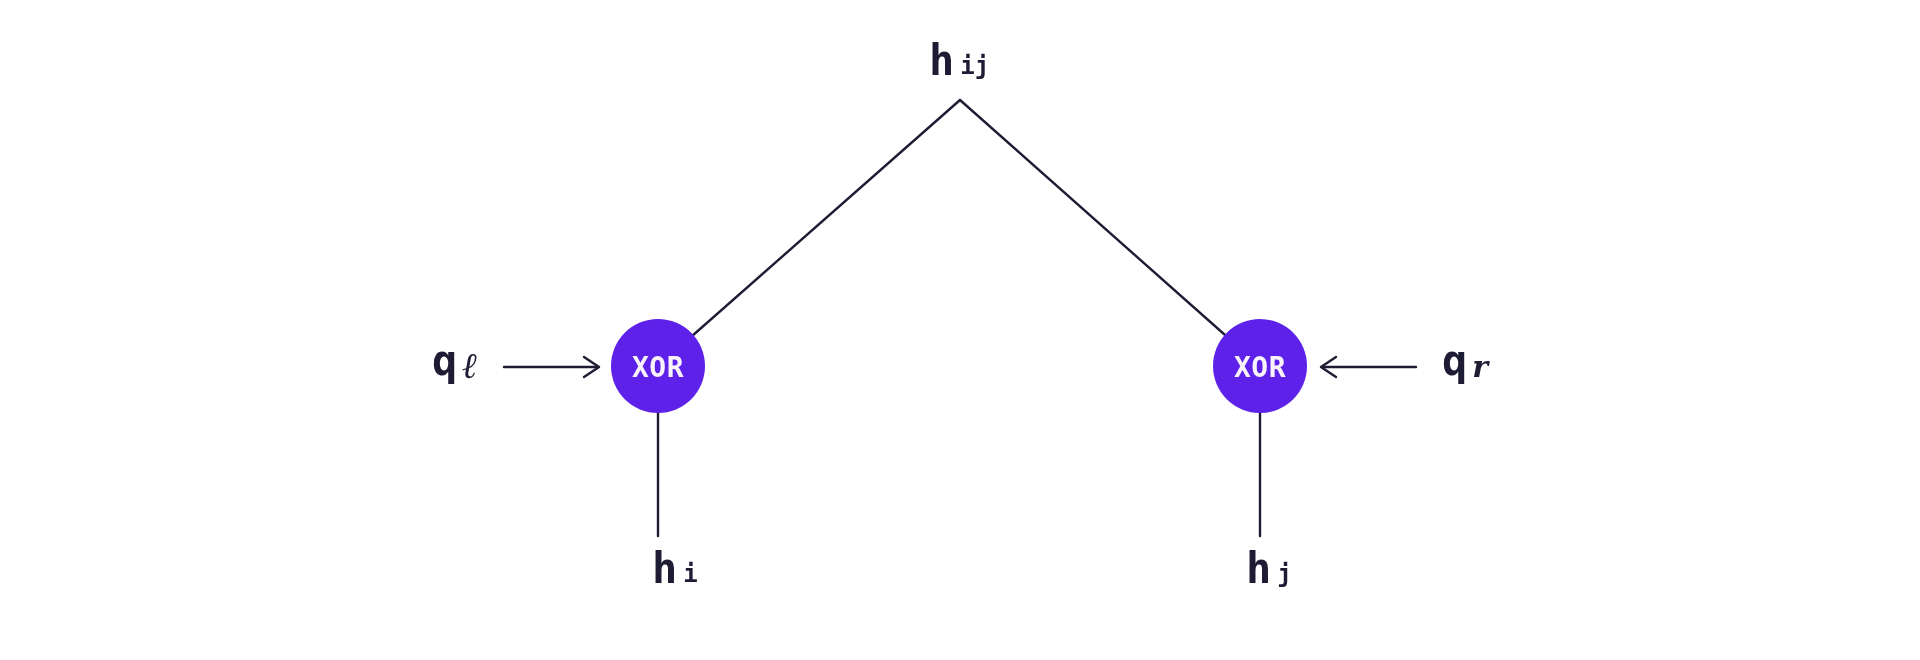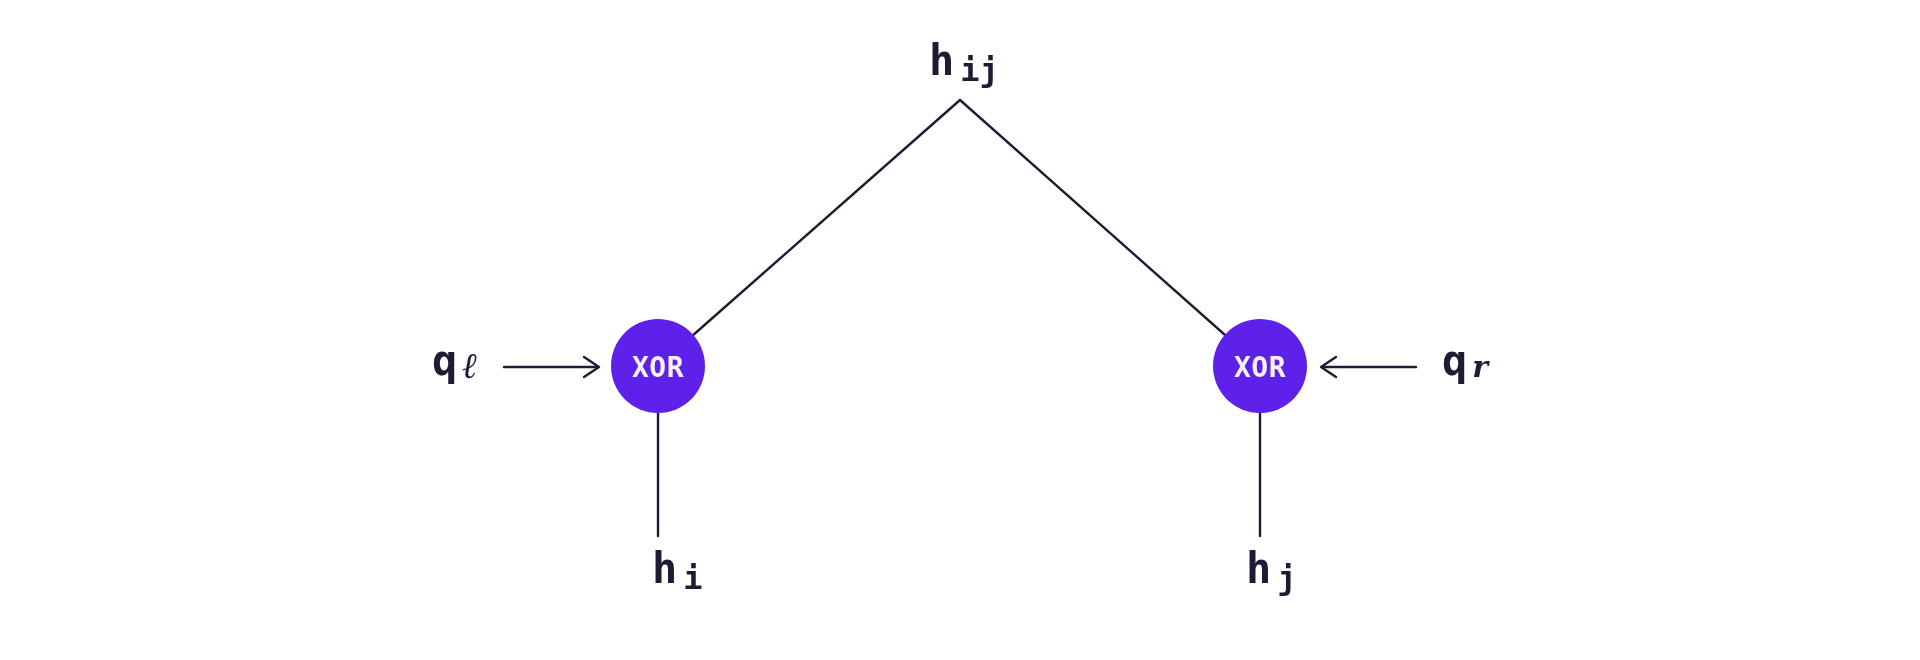--- a/index.html
+++ b/index.html
@@ -45,21 +45,21 @@
     line-height: 1;
     white-space: nowrap;
     color: #1d1c34;
   }
   .label .base {
     display: inline-block;
   }
   .label .sub {
     display: inline-block;
     position: relative;
-    font-size: 32px;
+    font-size: 24px;
     top: 14px;
     margin-left: 6px;
   }
   .label .sub.script-ell {
     font-family: "DejaVu Serif", "Liberation Serif", serif;
     font-style: italic;
     font-size: 36px;
     top: 7px;
     margin-left: 5px;
   }

